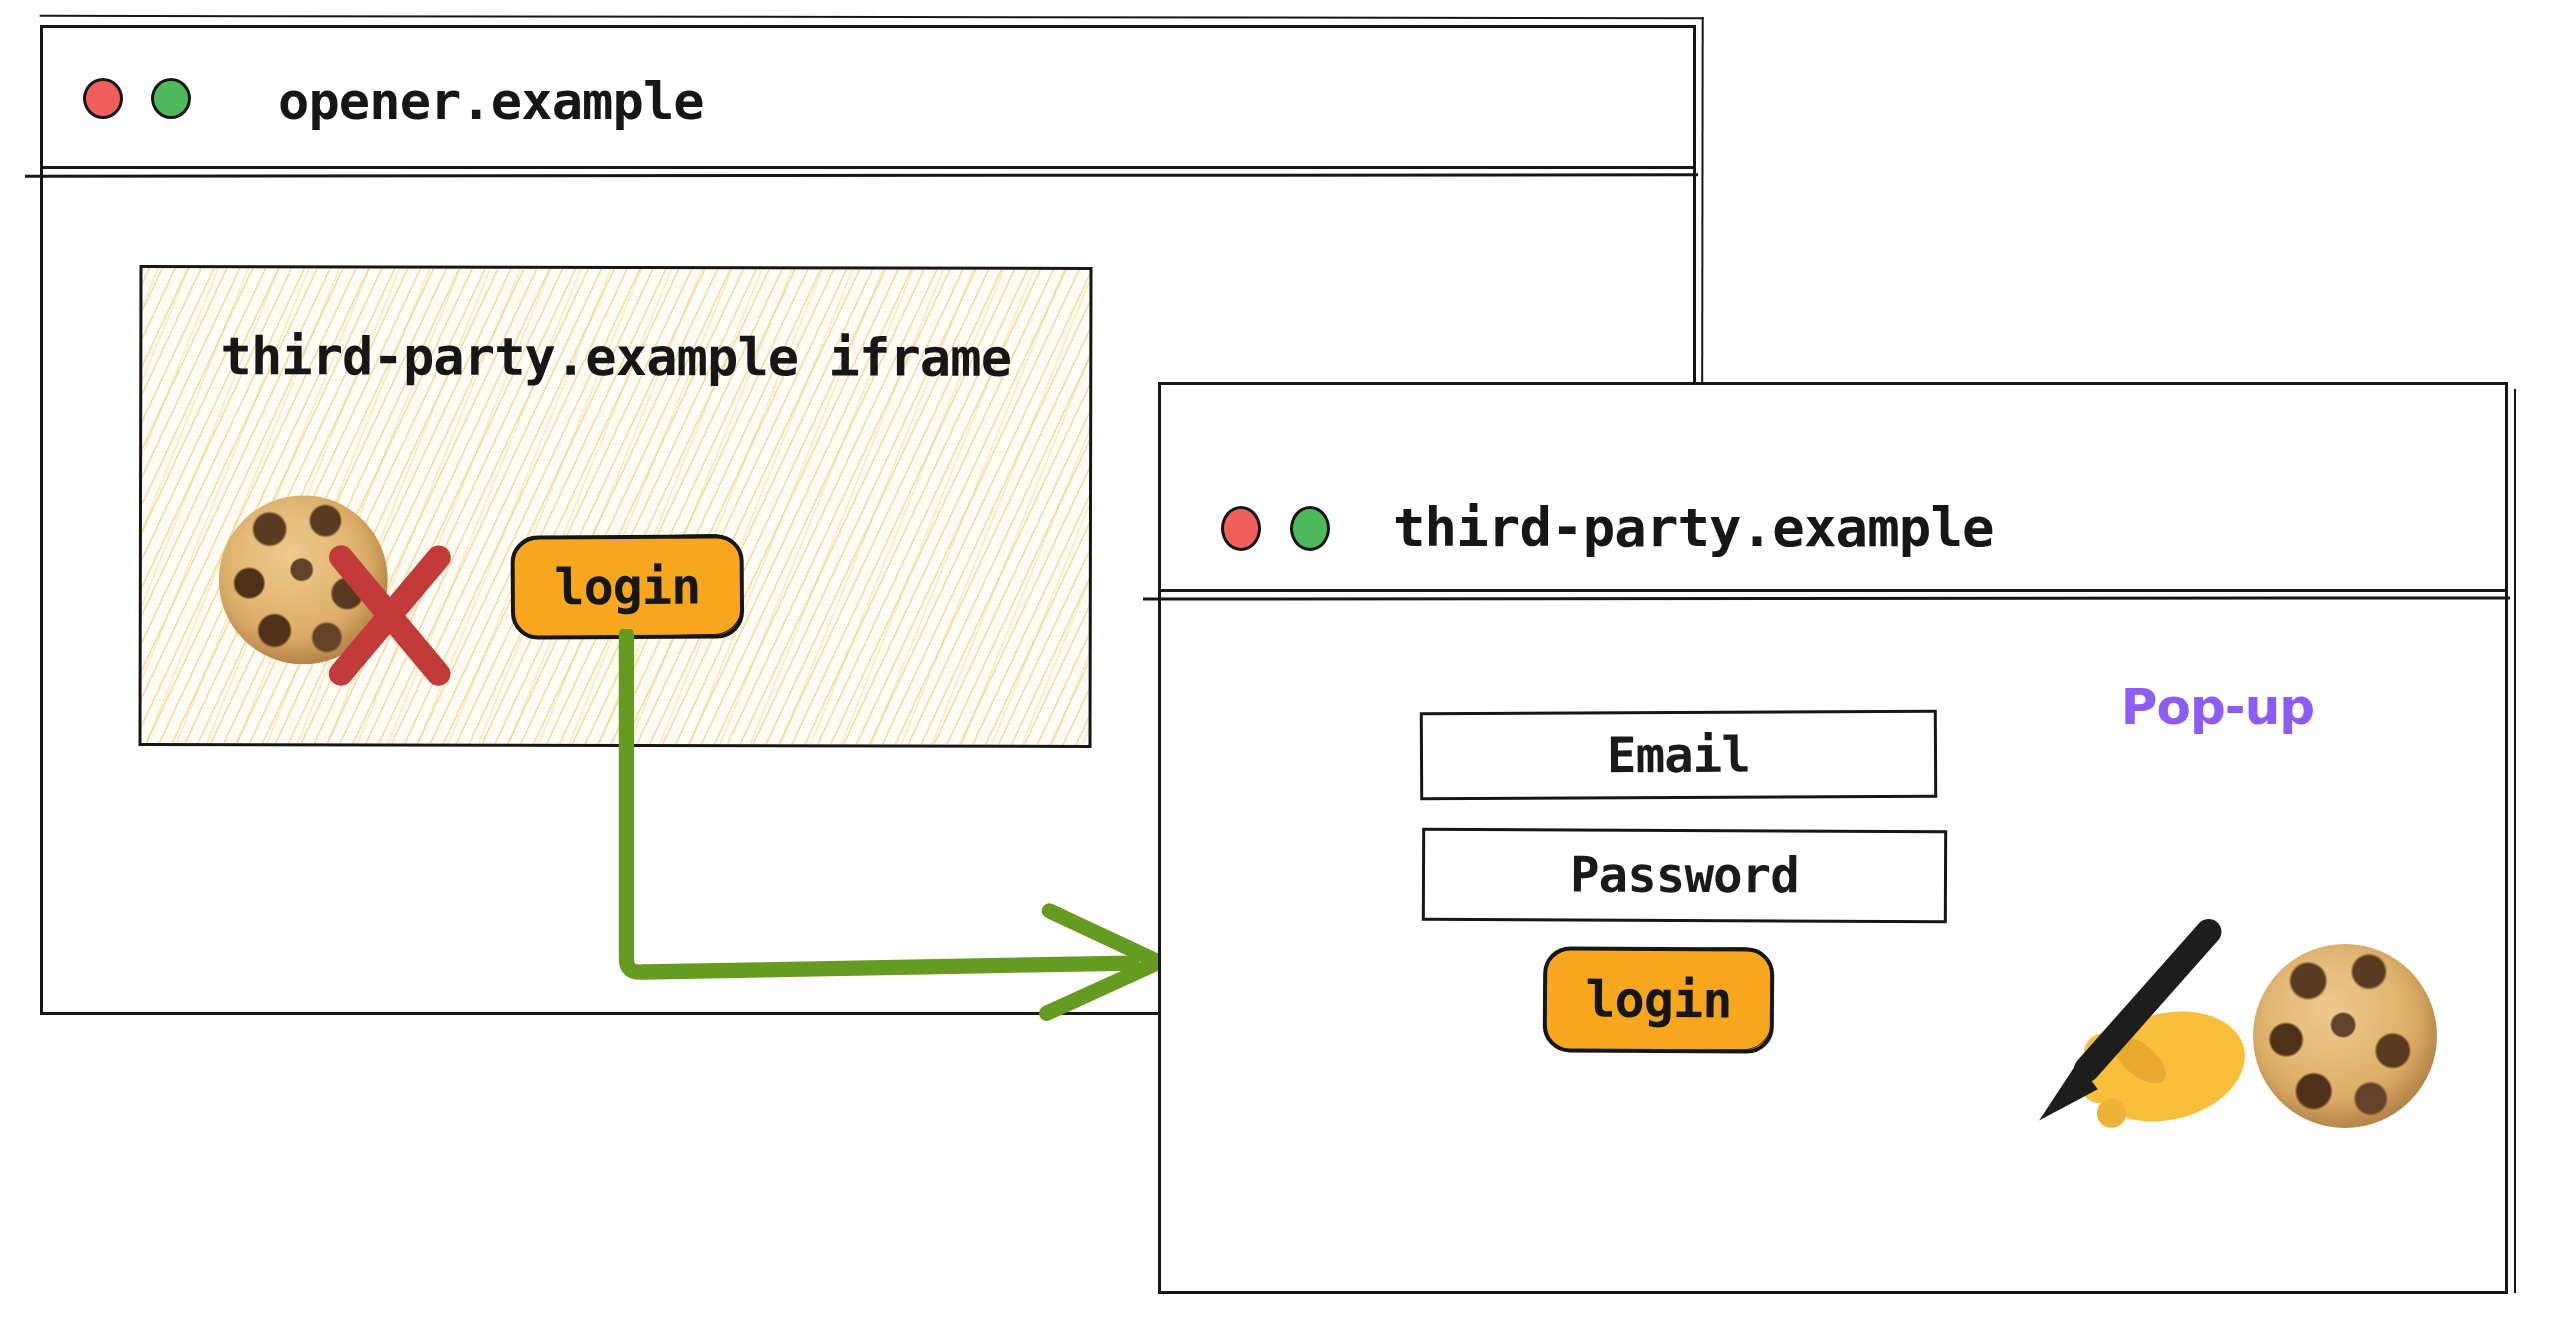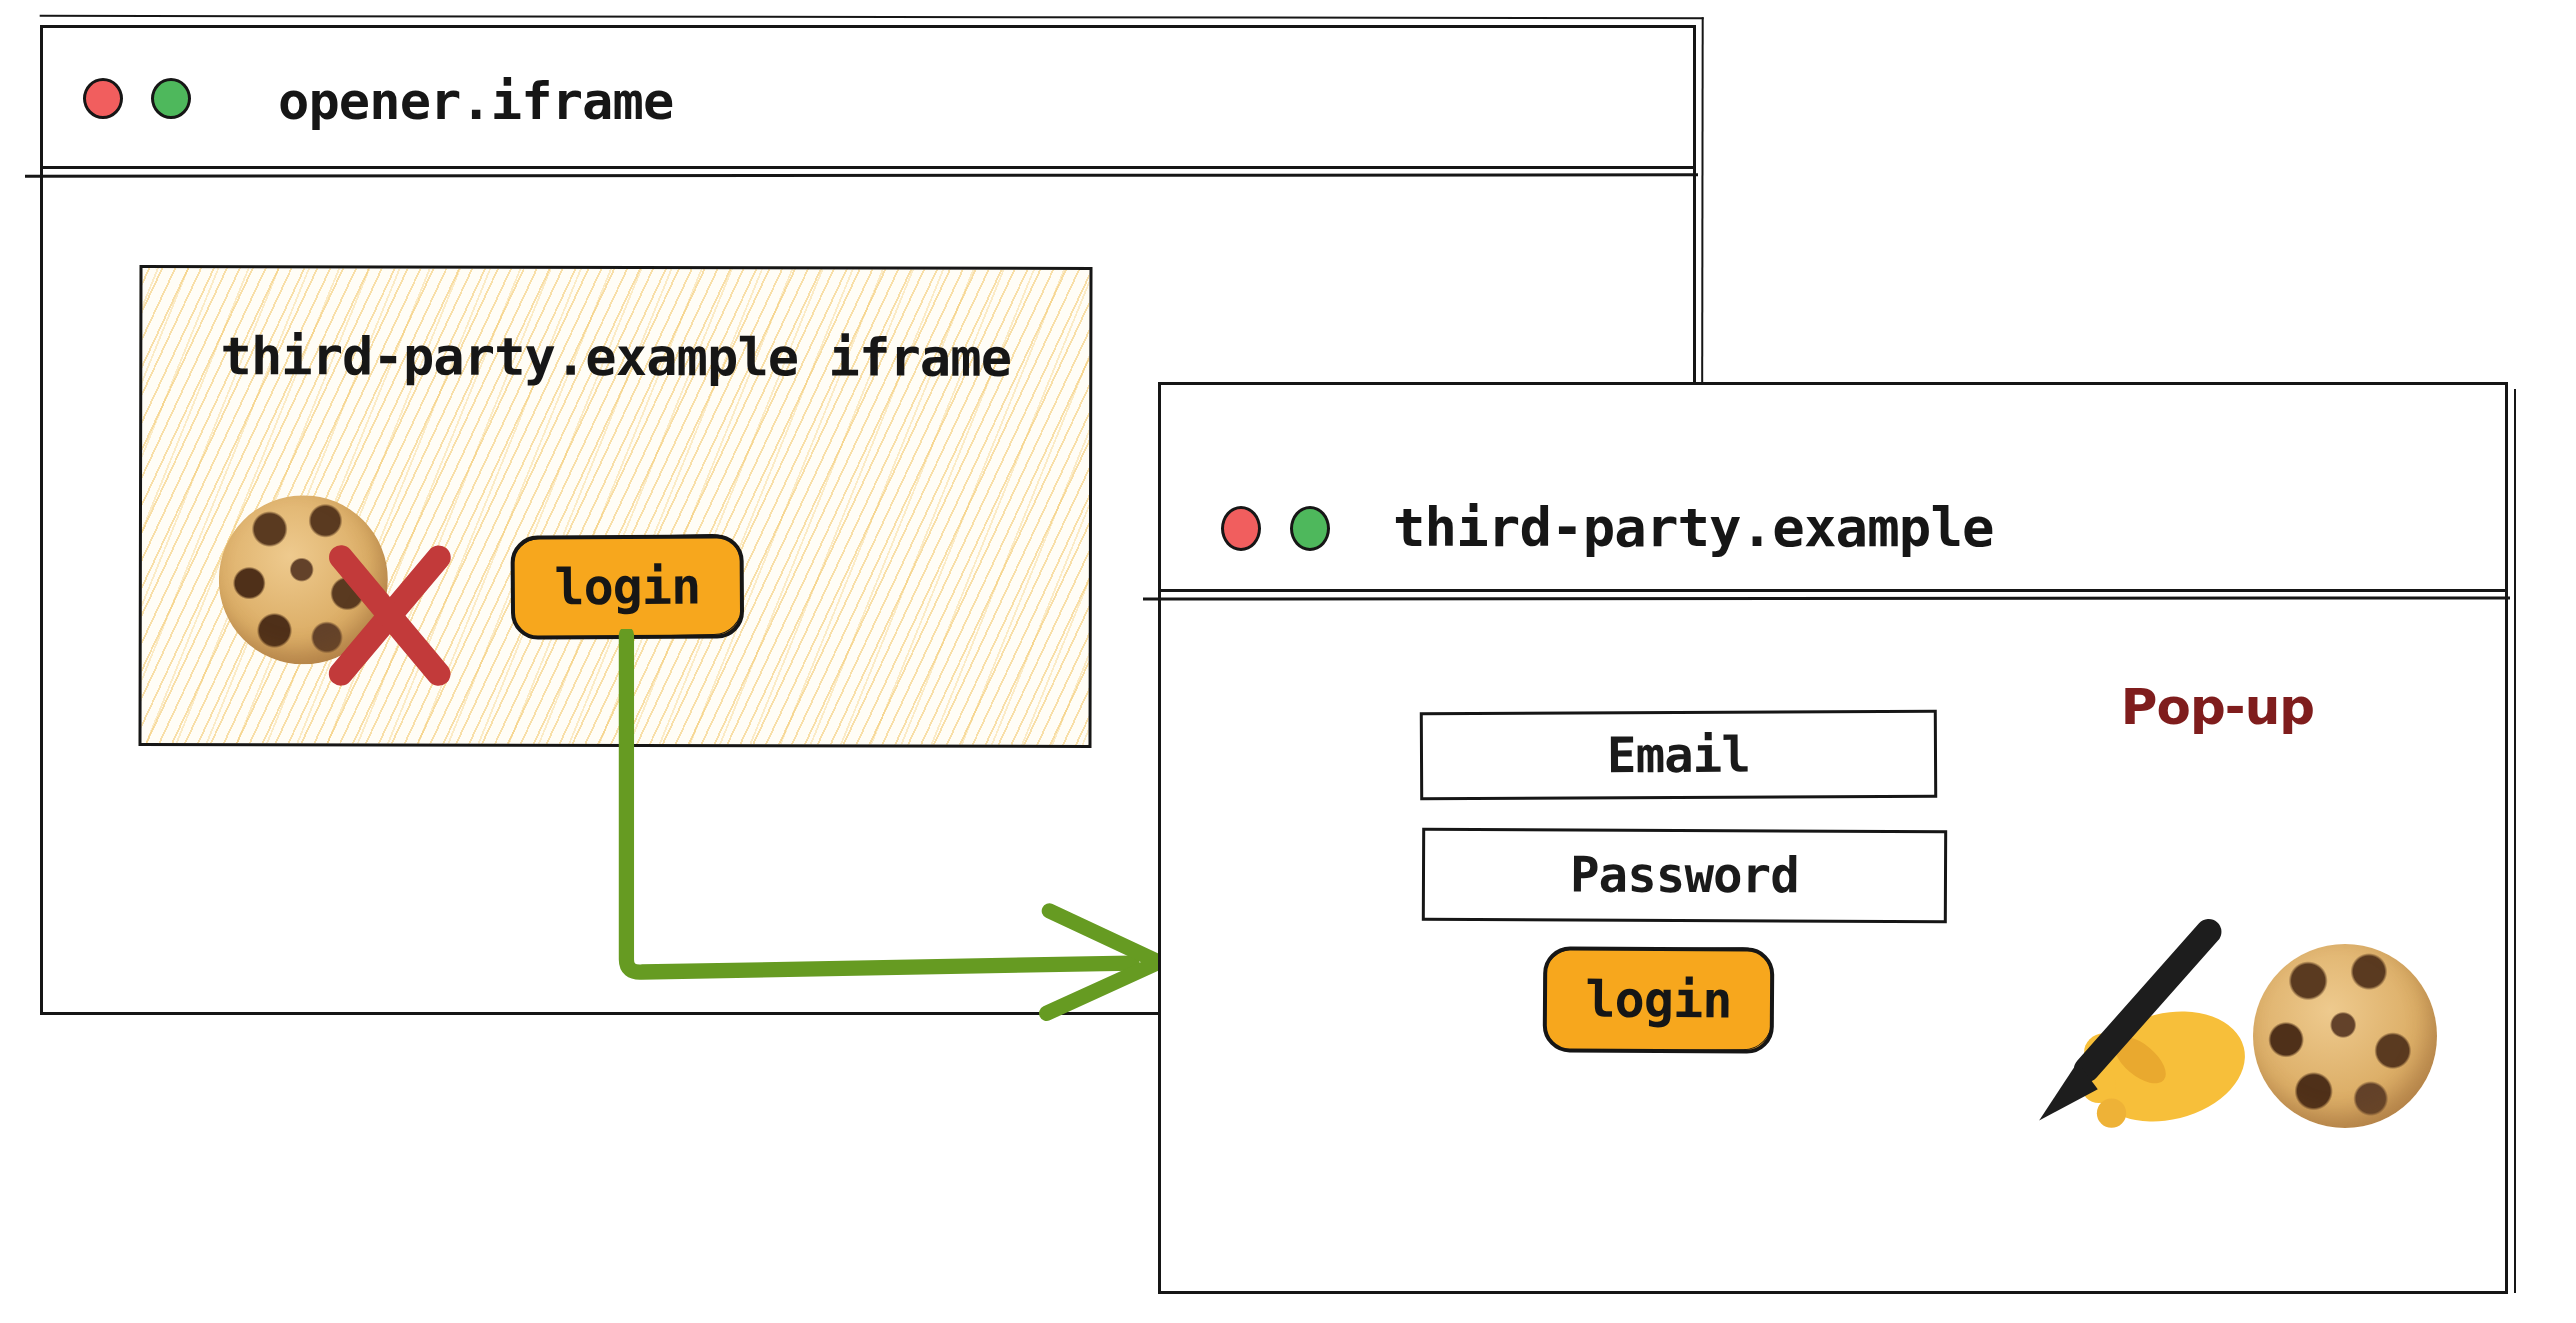--- a/index.html
+++ b/index.html
@@ -210,21 +210,21 @@
 
   .popup-label {
     position: absolute;
     left: 935px; top: 293px;
     width: 243px;
     text-align: center;
     font-family: "DejaVu Sans", "Liberation Sans", sans-serif;
     font-size: 50px;
     font-weight: 600;
     letter-spacing: -0.9px;
-    color: #7f1d1d;
+    color: #8b5cf6;
   }
 
   
   .arrow {
     position: absolute;
     left: 575px; top: 629px;
     width: 629px; height: 431px;
     z-index: 2;
   }
 
@@ -237,21 +237,21 @@
 </style>
 </head>
 <body>
 
 <div class="canvas">
 
   <section class="window opener">
     <div class="titlebar">
       <span class="dot red"></span>
       <span class="dot green"></span>
-      <span class="win-title">opener.iframe</span>
+      <span class="win-title">opener.example</span>
     </div>
 
     <div class="iframe-box hatch">
       <div class="iframe-label">third-party.example iframe</div>
 
       <div class="cookie in-iframe"></div>
       <div class="cross">
         <i class="b1"></i>
           <i class="b2"></i>
       </div>

